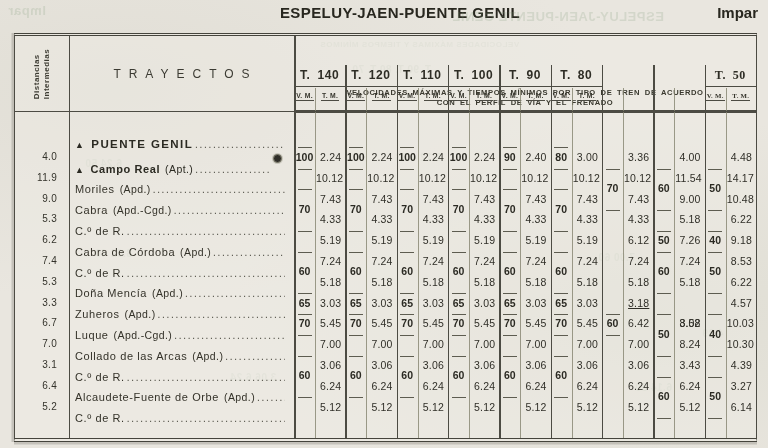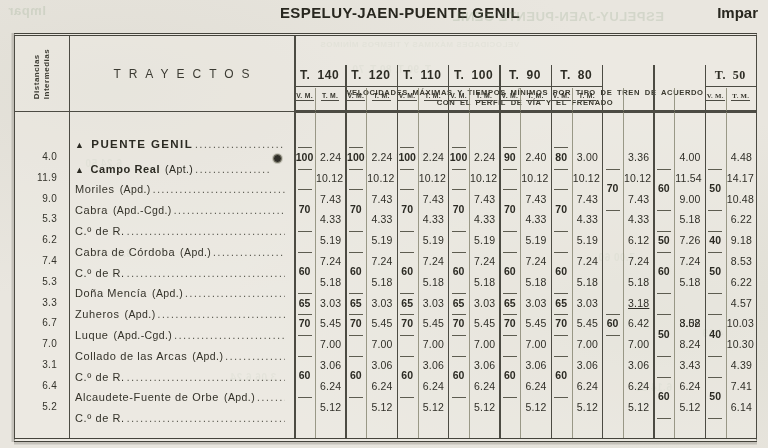--- a/index.html
+++ b/index.html
@@ -434,21 +434,21 @@
         <div class="tmv" style="left: 432.667px; width: 25.3333px; top: 60.8px;">14.17</div>
         <div class="tmv" style="left: 432.667px; width: 25.3333px; top: 81.6px;">10.48</div>
         <div class="tmv" style="left: 432.667px; width: 25.3333px; top: 102.4px;">6.22</div>
         <div class="tmv" style="left: 432.667px; width: 25.3333px; top: 123.2px;">9.18</div>
         <div class="tmv" style="left: 432.667px; width: 25.3333px; top: 144px;">8.53</div>
         <div class="tmv" style="left: 432.667px; width: 25.3333px; top: 164.8px;">6.22</div>
         <div class="tmv" style="left: 432.667px; width: 25.3333px; top: 185.6px;">4.57</div>
         <div class="tmv" style="left: 432.667px; width: 25.3333px; top: 206.4px;">10.03</div>
         <div class="tmv" style="left: 432.667px; width: 25.3333px; top: 227.2px;">10.30</div>
         <div class="tmv" style="left: 432.667px; width: 25.3333px; top: 248px;">4.39</div>
-        <div class="tmv" style="left: 432.667px; width: 25.3333px; top: 268.8px;">7.41</div>
+        <div class="tmv" style="left: 432.667px; width: 25.3333px; top: 268.8px;">3.27</div>
         <div class="tmv" style="left: 432.667px; width: 25.3333px; top: 289.6px;">6.14</div>
         <div class="vmv" style="left: 410.667px; width: 21px; top: 71.2px;">50</div>
         <div class="vmv" style="left: 410.667px; width: 21px; top: 123.2px;">40</div>
         <div class="vmv" style="left: 410.667px; width: 21px; top: 154.4px;">50</div>
         <div class="vmv" style="left: 410.667px; width: 21px; top: 216.8px;">40</div>
         <div class="vmv" style="left: 410.667px; width: 21px; top: 279.2px;">50</div>
         <div class="dash" style="left: 414.167px; top: 58px;"></div>
         <div class="dash" style="left: 414.167px; top: 99px;"></div>
         <div class="dash" style="left: 414.167px; top: 120px;"></div>
         <div class="dash" style="left: 414.167px; top: 141px;"></div>

